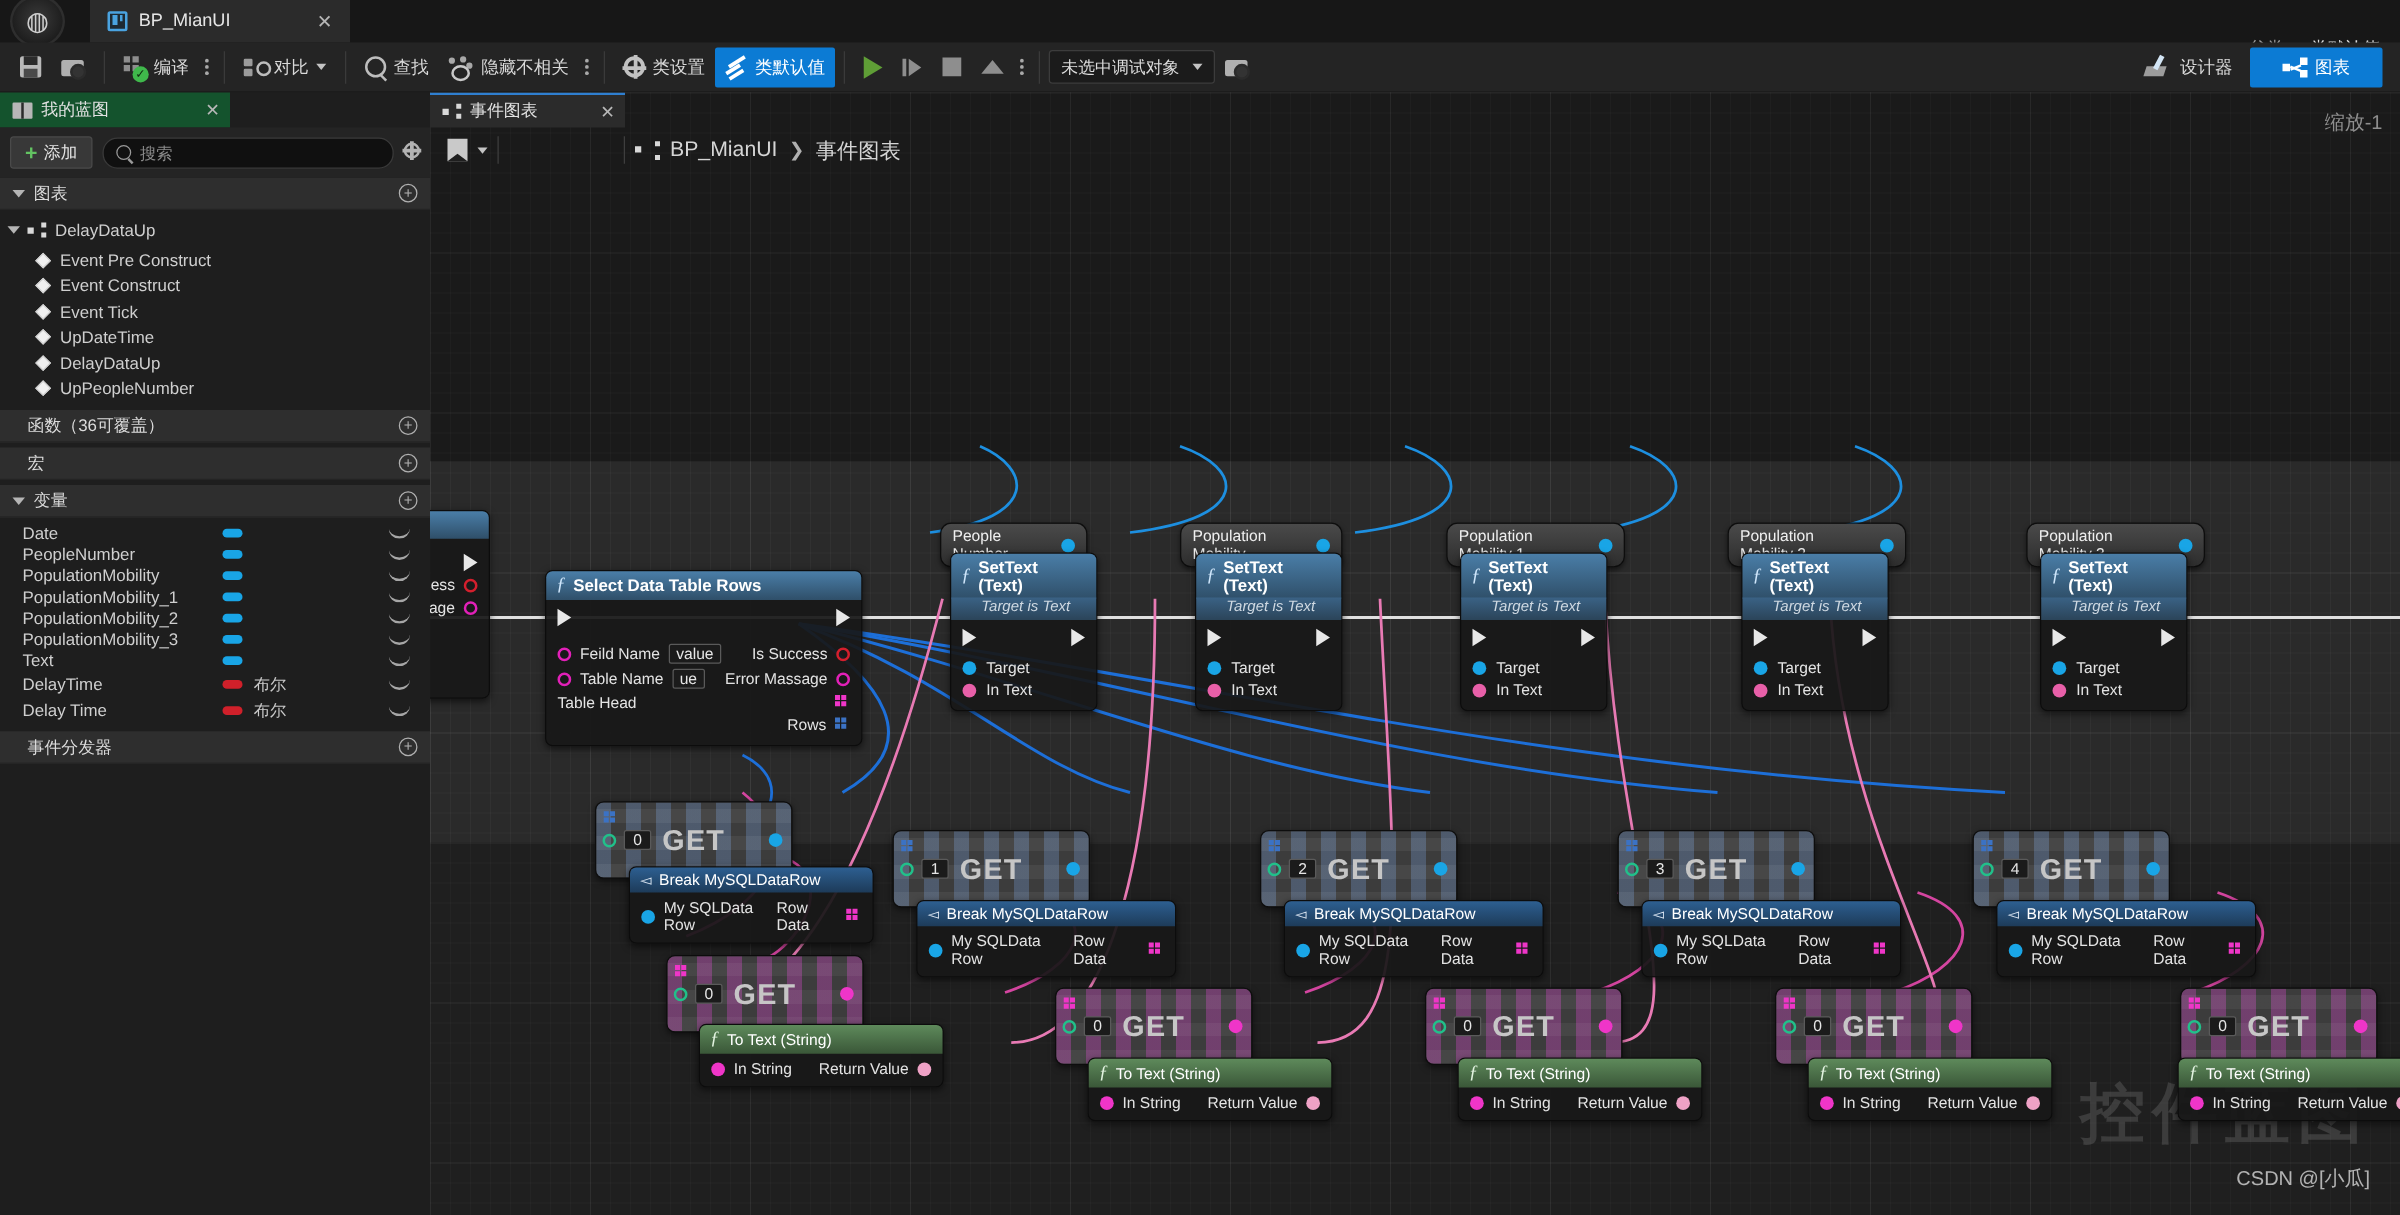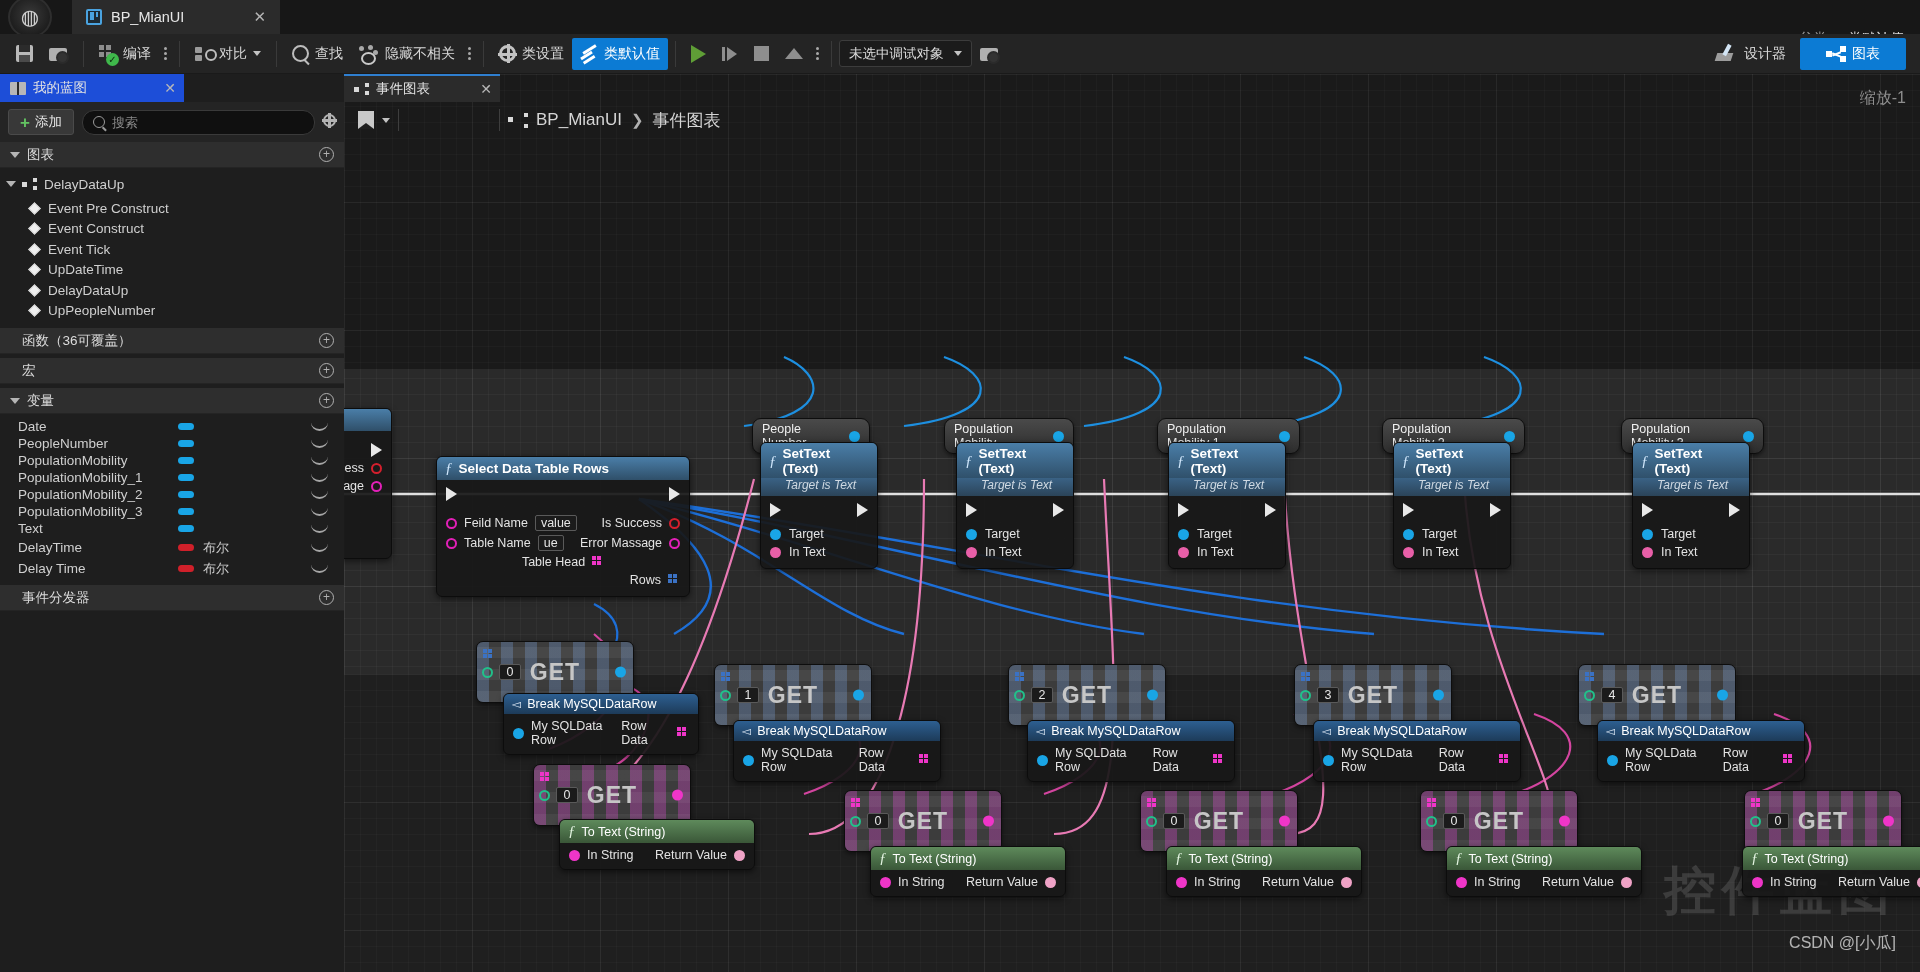--- a/index.html
+++ b/index.html
@@ -98,21 +98,21 @@
   .ico-graph i:nth-child(4){left:6px;top:7px;width:9px;height:1.5px;transform:rotate(-22deg);}
   .ico-graph i:nth-child(5){left:6px;top:8px;width:9px;height:1.5px;transform:rotate(22deg);}
   .chev{ width:0;height:0;border-left:4px solid transparent;border-right:4px solid transparent;border-top:5px solid #c3c3c3;}
 
   #debug-select{ height:27px; min-width:118px; background:#1b1b1b; border:1px solid #3c3c3c; border-radius:3px;
     display:flex; align-items:center; gap:10px; padding:0 9px; font-size:13.5px; color:#ddd; cursor:pointer; }
   #toolbar-right{ margin-left:auto; display:flex; align-items:center; gap:6px; padding-right:14px; }
 
   
   #leftpanel{ position:absolute; left:0; top:74px; width:344px; height:898px; background:#1e1e1e; }
-  #myblueprint-tab{ position:absolute; left:0; top:0; width:184px; height:28px; background:#1d4ed8;
+  #myblueprint-tab{ position:absolute; left:0; top:0; width:184px; height:28px; background:#14532d;
     display:flex; align-items:center; gap:7px; padding:0 8px 0 10px; }
   #myblueprint-tab .bk{ width:16px;height:13px;background:#b7b7b7;border-radius:1px;position:relative;}
   #myblueprint-tab .bk:after{content:'';position:absolute;left:7px;top:0;width:2px;height:13px;background:#2b2b2b;}
   #myblueprint-tab span.lbl{ font-size:13.5px;color:#e2e2e2;}
   #myblueprint-tab .cls{ margin-left:auto;color:#b8b8b8;font-size:14px;cursor:pointer;}
   #mb-bar{ position:absolute; left:0; top:28px; width:344px; height:40px; background:#242424;
     display:flex; align-items:center; gap:8px; padding:0 8px; }
   #add-btn{ height:26px; padding:0 11px; background:#383838; border:1px solid #4a4a4a; border-radius:3px;
     display:flex; align-items:center; gap:5px; font-size:13.5px; color:#e4e4e4; cursor:pointer; }
   #add-btn .plus{ color:#63c362; font-size:17px; line-height:1; font-weight:bold;}
@@ -628,21 +628,21 @@
         <span class="lgap">
           <span class="ring mag"></span>
           <span>Table Name</span>
           <span class="valbox">ue</span>
         </span>
         <span class="lgap">
           <span>Error Massage</span>
           <span class="ring mag"></span>
         </span>
       </div>
-      <div class="prow" style="justify-content:center;gap:7px">
+      <div class="prow" style="justify-content:space-between;gap:7px">
         <span>Table Head</span>
         <span class="struct"></span>
       </div>
       <div class="prow" style="justify-content:flex-end;gap:7px">
         <span>Rows</span>
         <span class="struct blue"></span>
       </div>
     </div>
   </div>
 

